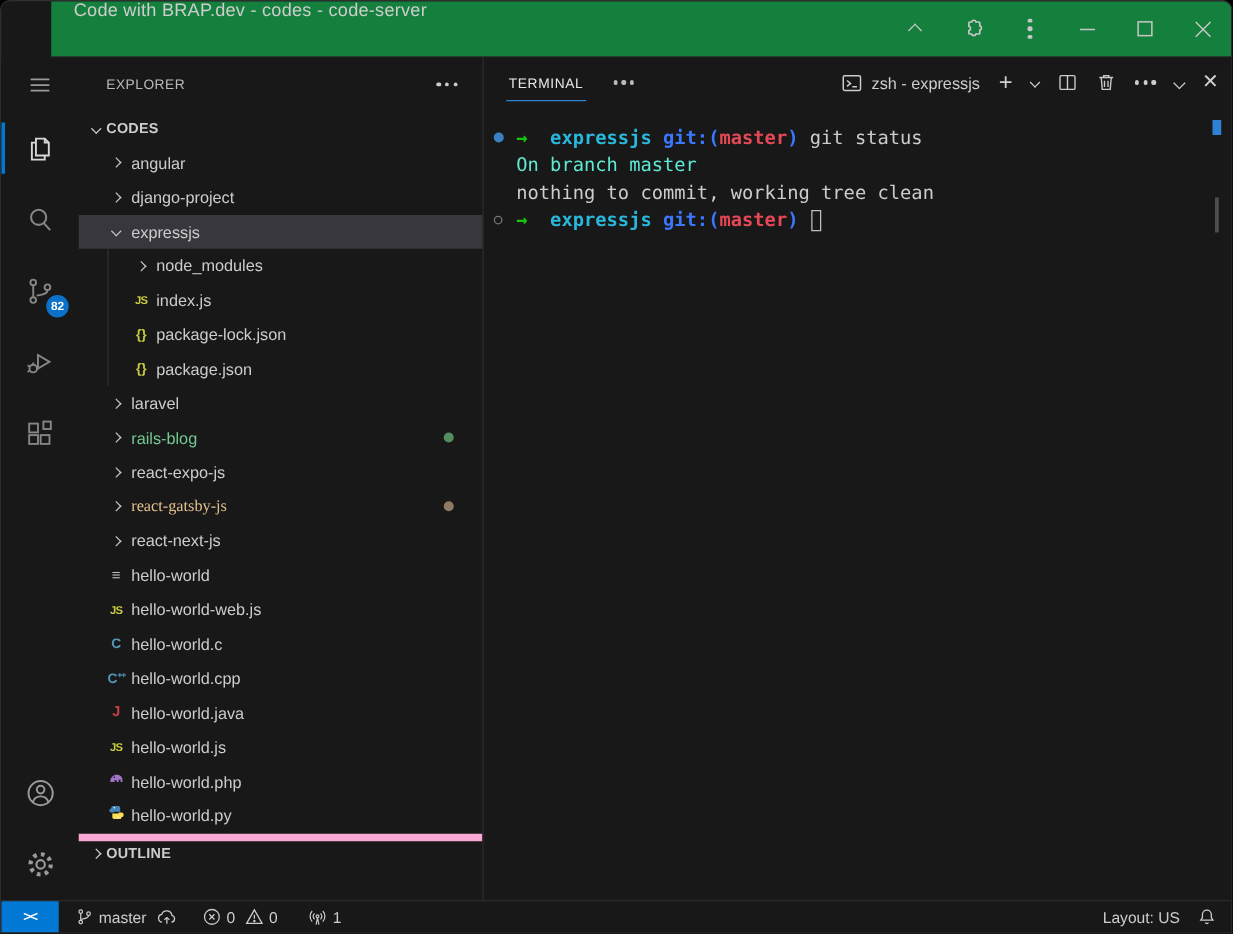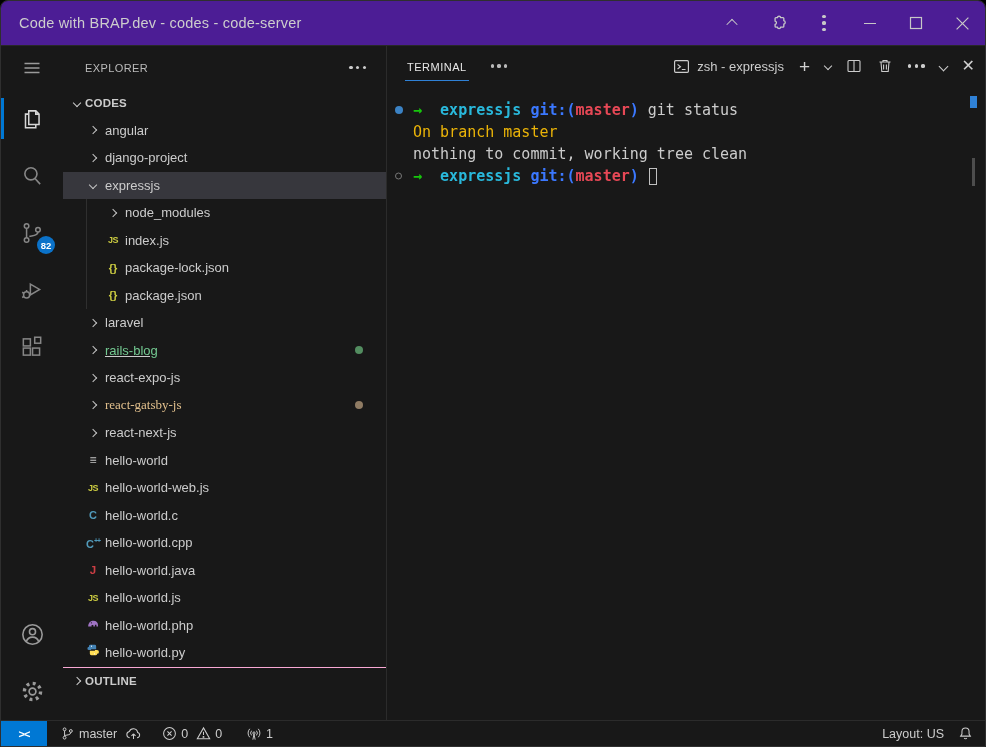--- a/index.html
+++ b/index.html
@@ -1,21 +1,21 @@
 <!DOCTYPE html>
 <html><head>
 <meta charset="utf-8">
 <style>
   * { margin:0; padding:0; box-sizing:border-box; }
   html,body { width:986px; height:747px; background:#000; }
   body { font-family:"Liberation Sans", sans-serif; color:#cccccc; overflow:hidden; }
   .window { width:986px; height:747px; background:#181818; border-radius:8px 8px 0 0; overflow:hidden; display:flex; flex-direction:column; border:1px solid #2f2f2f; }
 
   
-  .titlebar { height:45px; background:#4c1d95; flex:0 0 45px; display:flex; align-items:center; border-bottom:1px solid #282828; }
+  .titlebar { height:45px; background:#15803d; flex:0 0 45px; display:flex; border-bottom:1px solid #282828;margin-left:40px; }
   .title-text { margin-left:18px; font-size:14.5px; color:#cdcdcd; letter-spacing:.2px; }
   .tb-controls { margin-left:auto; display:flex; align-items:center; height:100%; }
   .tb-btn { width:46px; height:100%; display:flex; align-items:center; justify-content:center; color:#c7c7c7; }
   .chev { display:inline-block; width:8px; height:8px; border-right:1.6px solid currentColor; border-bottom:1.6px solid currentColor; }
   .chev.up { transform:rotate(-135deg) translate(-1px,-1px); }
   .chev.down { transform:rotate(45deg); }
   .chev.right { transform:rotate(-45deg); width:6px; height:6px; }
   .dots3 { display:flex; gap:3.5px; }
   .dots3 i { width:3.2px; height:3.2px; border-radius:50%; background:currentColor; }
   .dots3.vert { flex-direction:column; }
@@ -32,21 +32,21 @@
   .ab-spacer { flex:1; }
   .badge { position:absolute; right:8px; bottom:7px; min-width:18px; height:18px; border-radius:10px; background:#0b72c9; color:#fff; font-size:9.5px; font-weight:bold; display:flex; align-items:center; justify-content:center; padding:0 3px; }
 
   
   .sidebar { width:323px; flex:0 0 323px; background:#181818; display:flex; flex-direction:column; min-height:0; }
   .sb-header { height:43px; flex:0 0 43px; display:flex; align-items:center; padding:0 20px 0 22px; }
   .sb-title { font-size:11px; color:#bbbbbb; letter-spacing:.4px; }
   .sb-header .dots3 { margin-left:auto; color:#cccccc; }
   .section-row { height:27.5px; display:flex; align-items:center; padding-left:6px; font-weight:bold; font-size:11.5px; color:#cccccc; letter-spacing:.2px; }
   .section-row .cw { width:16px; display:flex; justify-content:center; color:#cccccc; }
-  .section-row.bordered { border-top:1px solid #f9a8d4; height:27px;text-align:center; }
+  .section-row.bordered { border-top:6px solid #f9a8d4; height:27px;text-align:center; }
   .tree { position:relative; }
   .row { height:27.5px; display:flex; align-items:center; font-size:13px; color:#cccccc; position:relative; }
   .row.selected { background:#37373d; }
   .row .cw { width:16px; flex:0 0 16px; display:flex; justify-content:center; align-items:center; color:#c5c5c5; }
   .row .label { margin-left:4px; white-space:nowrap; }
   .row.ind1::before { content:""; position:absolute; left:23px; top:0; bottom:0; width:1px; background:#2f2f2f; }
   .gitdot { width:8px; height:8px; border-radius:50%; margin-left:auto; margin-right:23px; flex:0 0 8px; }
   .fi { width:16px; flex:0 0 16px; text-align:center; font-weight:bold; font-size:10px; line-height:16px; }
   .fi-js { color:#cbcb41; font-size:9px; letter-spacing:-.5px; }
   .fi-json { color:#cbcb41; font-size:11px; font-weight:bold; }
@@ -237,21 +237,21 @@
           <div class="row ind1" style="padding-left: 42px;">
             <span class="fi fi-json">{}</span>
             <span class="label">package.json</span>
           </div>
           <div class="row" style="padding-left: 22px;">
             <span class="cw">
               <span class="chev right"></span>
             </span>
             <span class="label">laravel</span>
           </div>
-          <div class="row" style="padding-left: 22px; text-decoration: underline;">
+          <div class="row" style="padding-left: 22px;">
             <span class="cw">
               <span class="chev right"></span>
             </span>
             <span class="label" style="color: rgb(115, 201, 145);">rails-blog</span>
             <span class="gitdot" style="background: rgb(83, 141, 96);"></span>
           </div>
           <div class="row" style="padding-left: 22px;">
             <span class="cw">
               <span class="chev right"></span>
             </span>
@@ -362,21 +362,21 @@
           <span class="pa-icon">
               <span class="chev down" style="width:7px;height:7px;"></span>
             </span>
           <span class="pa-icon xclose">✕</span>
         </div>
       </div>
       <div class="terminal" id="terminal-body">
         <div class="ruler-mark-blue"></div>
         <div class="ruler-mark-gray"></div>
       <div class="t-line"><span class="t-deco filled"></span><span style="color: rgb(22, 198, 12); font-weight: bold;">→</span><span style="color: rgb(41, 184, 219); font-weight: bold;">  expressjs </span><span style="color: rgb(59, 120, 255); font-weight: bold;">git:(</span><span style="color: rgb(231, 72, 86); font-weight: bold;">master</span><span style="color: rgb(59, 120, 255); font-weight: bold;">)</span><span style="color: rgb(204, 204, 204);"> git status</span></div>
-          <div class="t-line"><span style="color: #eab308; text-align: center;">On branch master</span></div>
+          <div class="t-line"><span style="color: #5eead4; text-align: center;">On branch master</span></div>
           <div class="t-line"><span style="color: rgb(204, 204, 204);">nothing to commit, working tree clean</span></div>
           <div class="t-line"><span class="t-deco hollow"></span><span style="color: rgb(22, 198, 12); font-weight: bold;">→</span><span style="color: rgb(41, 184, 219); font-weight: bold;">  expressjs </span><span style="color: rgb(59, 120, 255); font-weight: bold;">git:(</span><span style="color: rgb(231, 72, 86); font-weight: bold;">master</span><span style="color: rgb(59, 120, 255); font-weight: bold;">) </span><span class="t-cursor"></span></div>
         </div>
     </div>
   </div>
 
   <div class="statusbar">
     <div class="sb-remote">
         <span>&gt;&lt;</span>
       </div>

